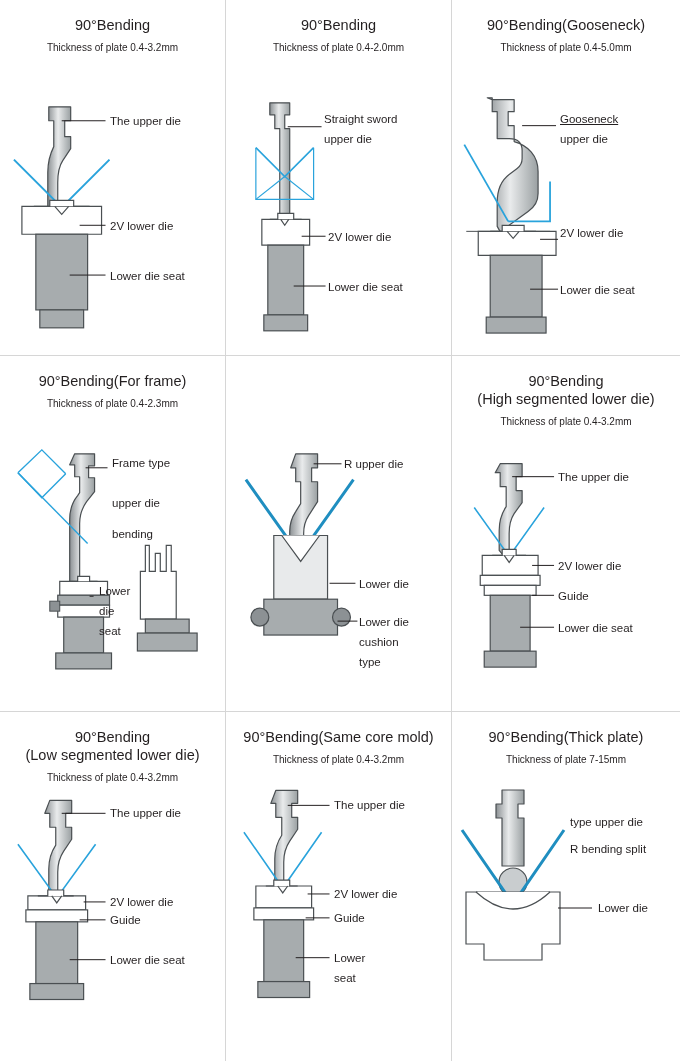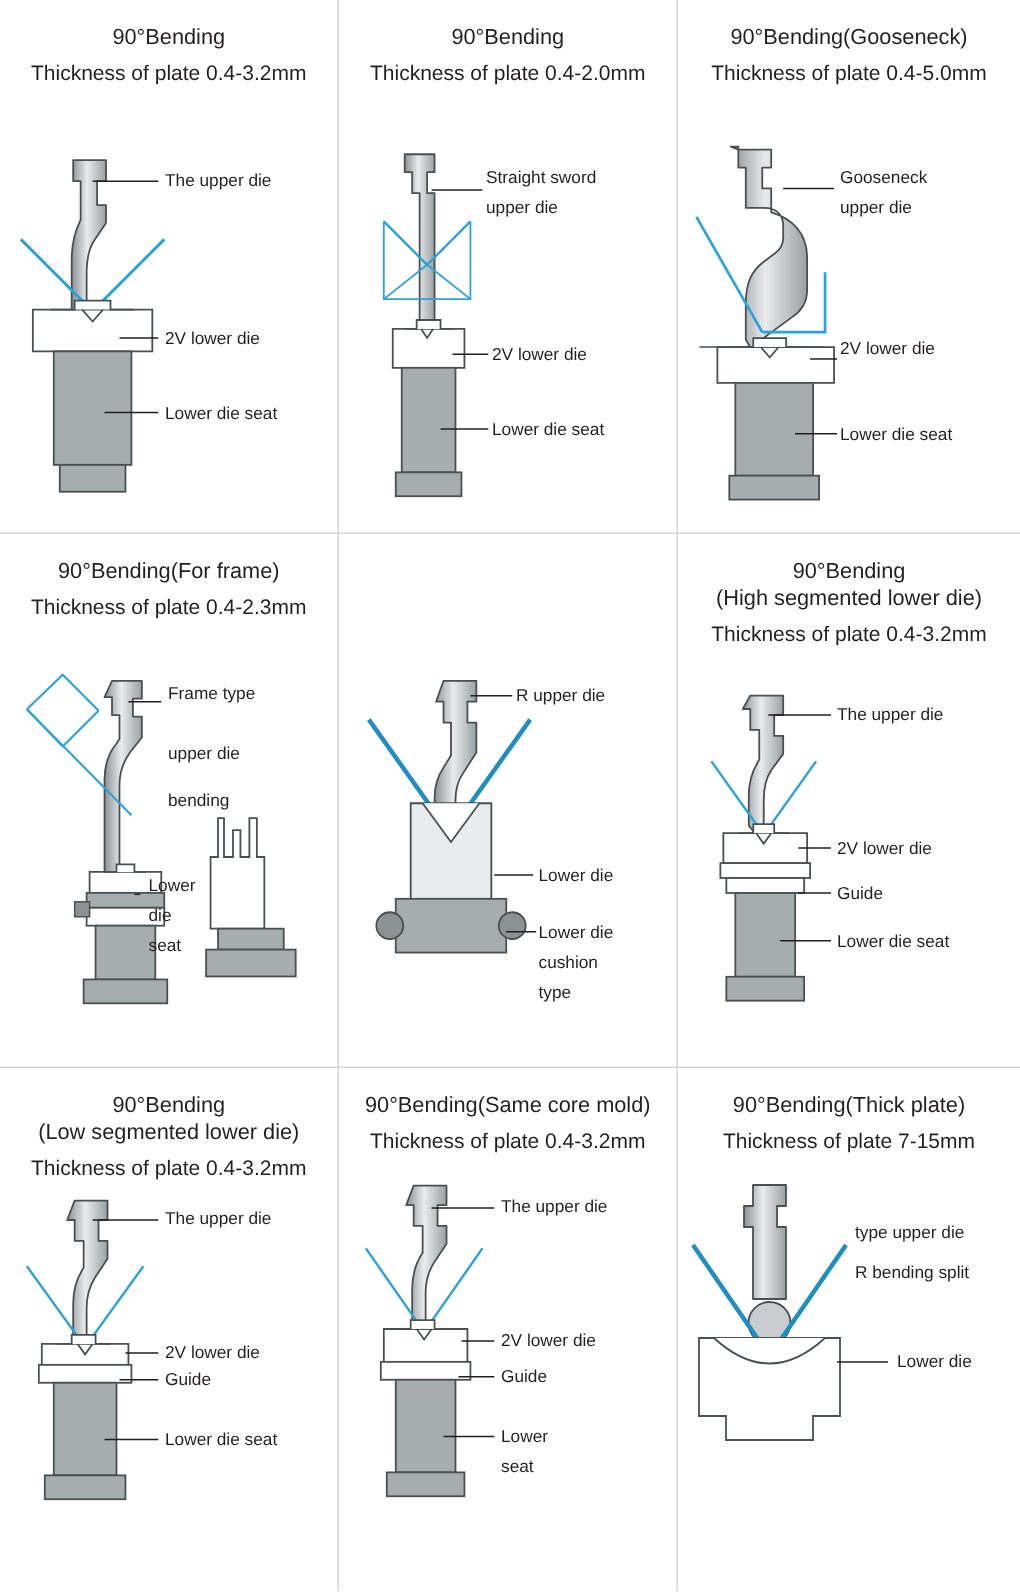--- a/index.html
+++ b/index.html
@@ -35,21 +35,21 @@
   .titles {
     text-align: center;
     padding-top: 16px;
   }
   .title {
     font-size: 14.5px;
     line-height: 18px;
     color: #231f20;
   }
   .subtitle {
-    font-size: 14px;
+    font-size: 10px;
     line-height: 16px;
     margin-top: 6px;
     color: #231f20;
   }
   .art {
     position: absolute;
     left: 0;
     top: 0;
     width: 100%;
     height: 100%;
@@ -155,21 +155,21 @@
       <path d="M14 232 h84" stroke="#4a4f52" stroke-width="1"></path>
       <path d="M26 232 h78 v24 h-78 z" fill="#ffffff" stroke="#4a4f52" stroke-width="1.2"></path>
       <path d="M38 232 h12 v-6 h22 v6 h12" fill="#ffffff" stroke="#4a4f52" stroke-width="1.2"></path>
       <path d="M55 232 l6 7 l6 -7" fill="none" stroke="#4a4f52" stroke-width="1.2"></path>
       <rect x="38" y="256" width="52" height="62" fill="#a7acae" stroke="#4a4f52" stroke-width="1.2"></rect>
       <rect x="34" y="318" width="60" height="16" fill="#a7acae" stroke="#4a4f52" stroke-width="1.2"></rect>
       <path d="M70 126 h34" stroke="#231f20" stroke-width="1"></path>
       <path d="M88 240 h18" stroke="#231f20" stroke-width="1"></path>
       <path d="M78 290 h28" stroke="#231f20" stroke-width="1"></path>
     </svg>
-    <div class="lbl" style="left:108px;top:112px;">Gooseneck</div>
+    <div class="lbl" style="left:108px;top:112px;text-decoration:underline;">Gooseneck</div>
     <div class="lbl" style="left:108px;top:132px;">upper die</div>
     <div class="lbl" style="left:108px;top:226px;">2V lower die</div>
     <div class="lbl" style="left:108px;top:283px;">Lower die seat</div>
   </div>
 
   <div class="cell col1 row2">
     <div class="titles">
       <div class="title">90°Bending(For frame)</div>
       <div class="subtitle">Thickness of plate 0.4-2.3mm</div>
     </div>

